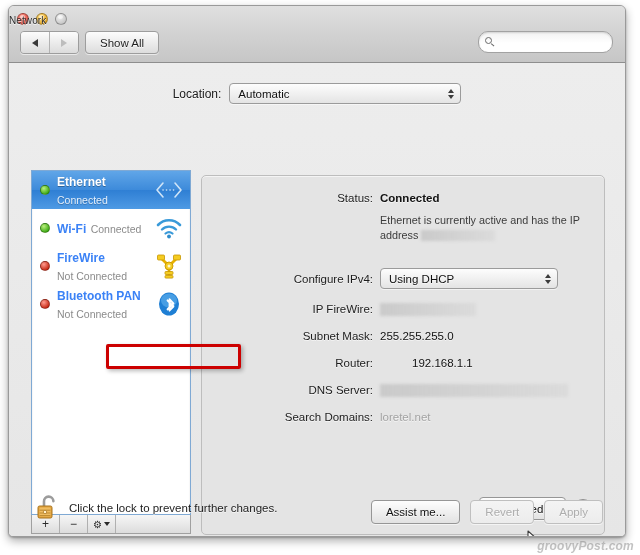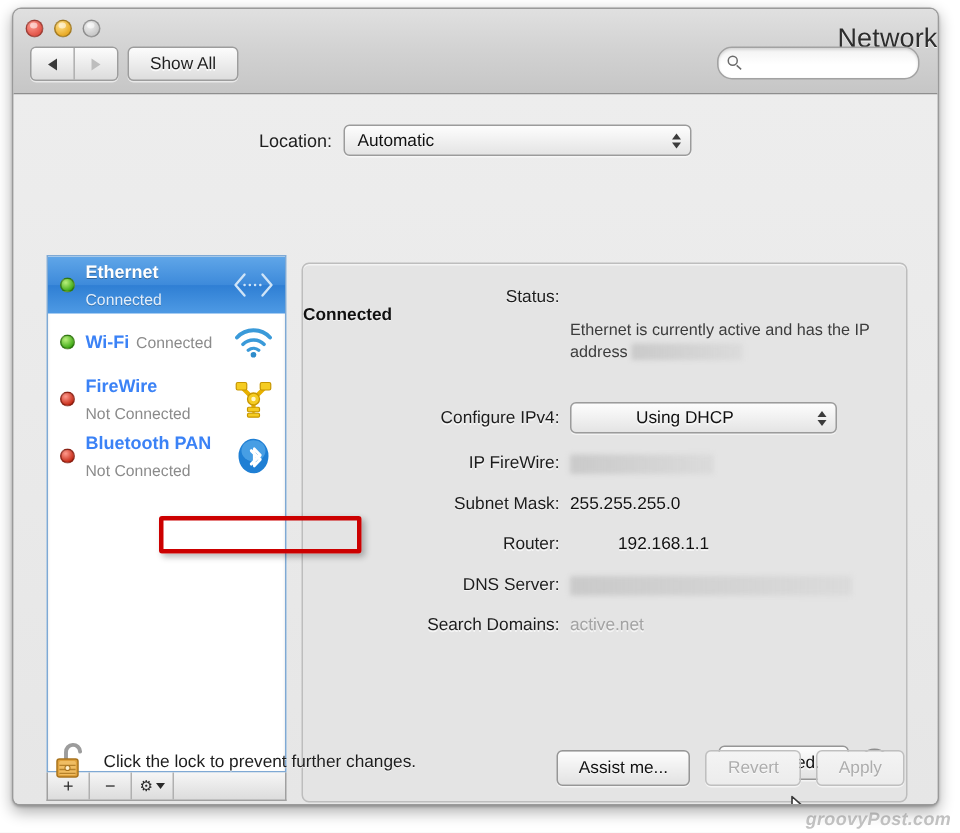--- a/index.html
+++ b/index.html
@@ -36,22 +36,22 @@
     position: relative;
     height: 56px;
     background: linear-gradient(to bottom, #e0e0e0 0%, #d3d3d3 45%, #c6c6c6 100%);
     border-bottom: 1px solid #8e8e8e;
   }
   .win-title {
     position: absolute;
     top: 9px;
     left: 0;
     right: 0;
-    text-align: right;
-    font-size: 18px;
+    text-align: left;
+    font-size: 10px;
     color: #2d2d2d;
     text-shadow: 0 1px 0 rgba(255,255,255,0.75);
     letter-spacing: 0.1px;
   }
   .lights {
     position: absolute;
     left: 8px;
     top: 7px;
     display: flex;
     gap: 7px;
@@ -302,21 +302,21 @@
     width: 212px;
   }
   .redact {
     display: inline-block;
     vertical-align: middle;
     background: linear-gradient(to right, rgba(196,196,196,0.82), rgba(212,212,212,0.55));
     filter: blur(1.6px);
     border-radius: 1px;
   }
 
-  .popup-ipv4 { width: 178px; padding-left: 35px; }
+  .popup-ipv4 { width: 178px; }
 
   .router-highlight {
     position: absolute;
     left: 97px; top: 281px;
     width: 135px; height: 25px;
     border: 3px solid #cc0000;
     border-radius: 2px;
     box-sizing: border-box;
     box-shadow: 2px 2px 4px rgba(0,0,0,0.28);
     pointer-events: none;
@@ -526,21 +526,21 @@
         <span class="gear-glyph">
           <span style="font-size:10px;">⚙</span>
           <span style="width:0;height:0;border-left:3px solid transparent;border-right:3px solid transparent;border-top:4px solid #2a2a2a;"></span>
         </span>
       </div>
       <div class="sb-fill"></div>
     </div>
 
     <div class="detail">
 
-      <div class="frow" style="top:16px;flex-direction:column;">
+      <div class="frow" style="top:16px;">
         <span class="flabel">Status:</span>
         <span class="fvalue bold">Connected</span>
       </div>
 
       <div class="frow" style="top:37px;">
         <span class="flabel" style="padding:0;"></span>
         <span class="fdesc">
           <span>Ethernet is currently active and has the IP</span>
           <span>address</span>
           <span class="redact" style="width:74px;height:11px;"></span>
@@ -573,21 +573,21 @@
         <span class="fvalue">192.168.1.1</span>
       </div>
 
       <div class="frow" style="top:208px;">
         <span class="flabel">DNS Server:</span>
         <span class="redact" style="width:188px;height:13px;"></span>
       </div>
 
       <div class="frow" style="top:235px;">
         <span class="flabel">Search Domains:</span>
-        <span class="fvalue muted">active.net</span>
+        <span class="fvalue muted">loretel.net</span>
       </div>
 
       <div class="advanced">Advanced...</div>
       <div class="helpbtn">?</div>
     </div>
 
     <div class="router-highlight"></div>
 
     <div class="cursor">
       <svg viewBox="0 0 14 20" width="14" height="20">

